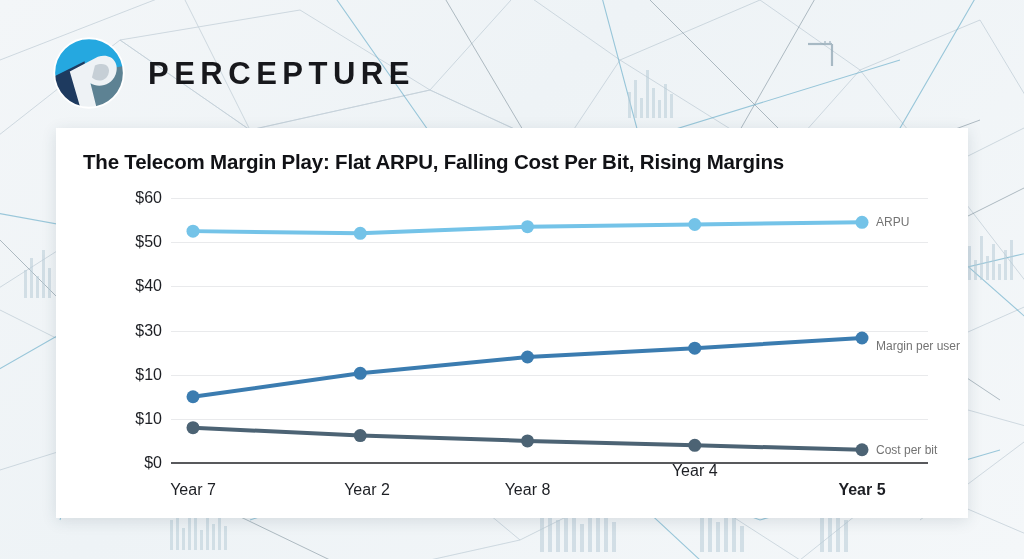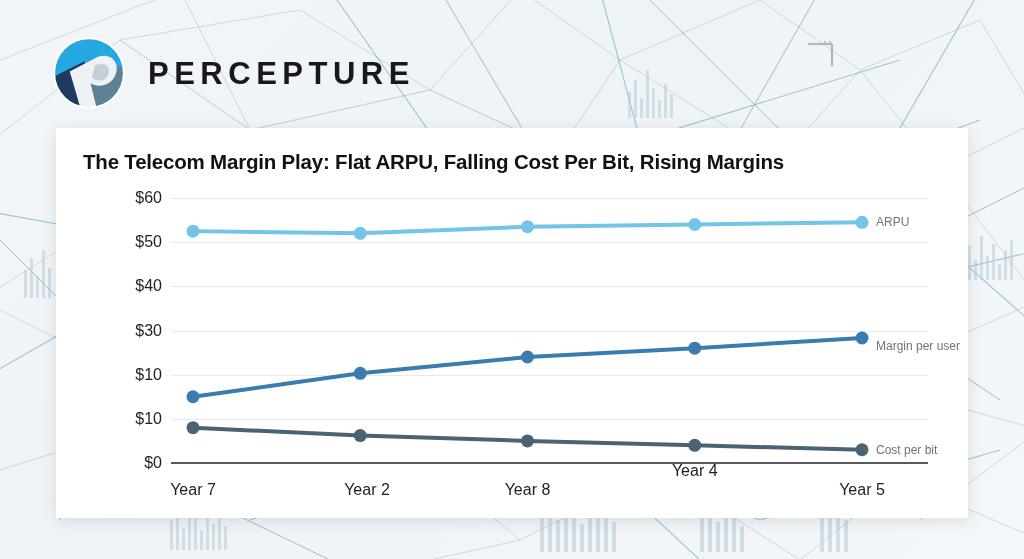--- a/index.html
+++ b/index.html
@@ -286,21 +286,21 @@
           </div>
           <div class="y-tick-wrap" style="top: 70px;">
             <div class="y-tick-label">$60</div>
           </div>
         </div>
       <div id="xlabels-layer">
           <div class="x-tick-label" style="left: 137px; top: 353px;">Year 7</div>
           <div class="x-tick-label" style="left: 311px; top: 353px;">Year 2</div>
           <div class="x-tick-label" style="left: 471.5px; top: 353px;">Year 8</div>
           <div class="x-tick-label" style="left: 638.75px; top: 334px;">Year 4</div>
-          <div class="x-tick-label" style="left: 806px; top: 353px;">Year 5</div>
+          <div class="x-tick-label" style="left: 806px; top: 353px; font-weight: bold;">Year 5</div>
         </div>
       <svg id="series-svg" viewBox="0 0 912 390">
           <polyline points="137,103.125 304.25,105.33333333333331 471.5,98.70833333333331 638.75,96.5 806,94.29166666666666" fill="none" stroke="#74c3e8" stroke-width="4" stroke-linecap="round" stroke-linejoin="round"></polyline>
           <circle cx="137" cy="103.125" r="6.5" fill="#74c3e8"></circle>
           <circle cx="304.25" cy="105.33333333333331" r="6.5" fill="#74c3e8"></circle>
           <circle cx="471.5" cy="98.70833333333331" r="6.5" fill="#74c3e8"></circle>
           <circle cx="638.75" cy="96.5" r="6.5" fill="#74c3e8"></circle>
           <circle cx="806" cy="94.29166666666666" r="6.5" fill="#74c3e8"></circle>
           <polyline points="137,268.75 304.25,245.34166666666667 471.5,229 638.75,220.16666666666666 806,210.00833333333333" fill="none" stroke="#3b7cb0" stroke-width="4" stroke-linecap="round" stroke-linejoin="round"></polyline>
           <circle cx="137" cy="268.75" r="6.5" fill="#3b7cb0"></circle>

